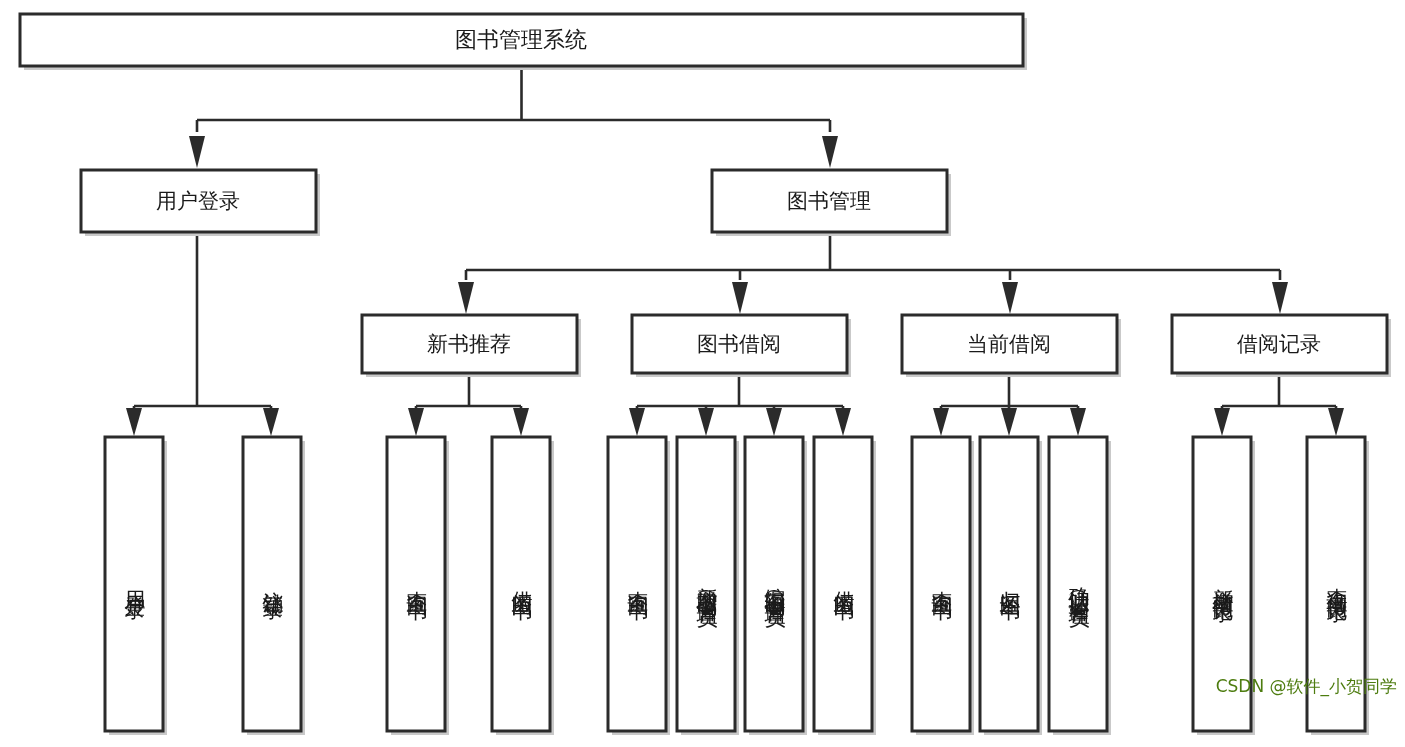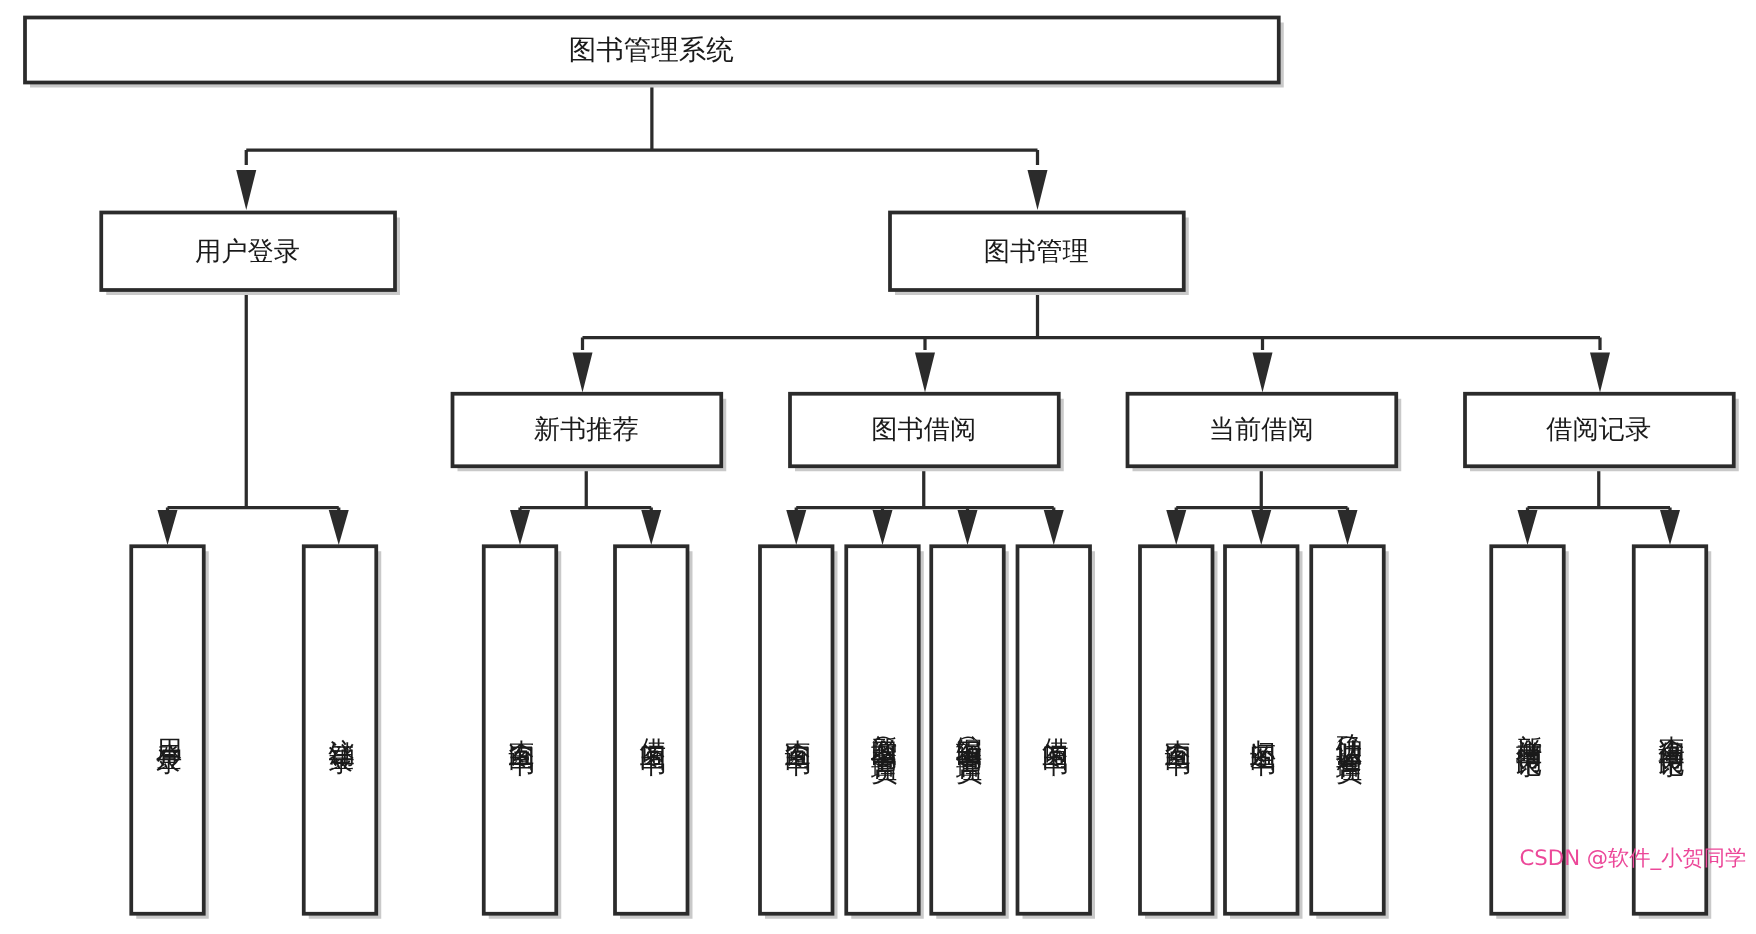--- a/index.html
+++ b/index.html
@@ -63,21 +63,21 @@
     writing-mode: vertical-rl;
     text-orientation: upright;
     letter-spacing: 3px;
   }
   .watermark {
     position: absolute;
     right: 8px;
     bottom: 4px;
     font-family: "DejaVu Sans", "Liberation Sans", sans-serif;
     font-size: 17px;
-    color: #ec4899;
+    color: #4d7c0f;
     white-space: nowrap;
     user-select: none;
   }
 </style>
 </head>
 <body>
 
 <div id="diagram-root">
   <svg class="diagram" viewBox="0 0 1405 747" xmlns="http://www.w3.org/2000/svg">
 

